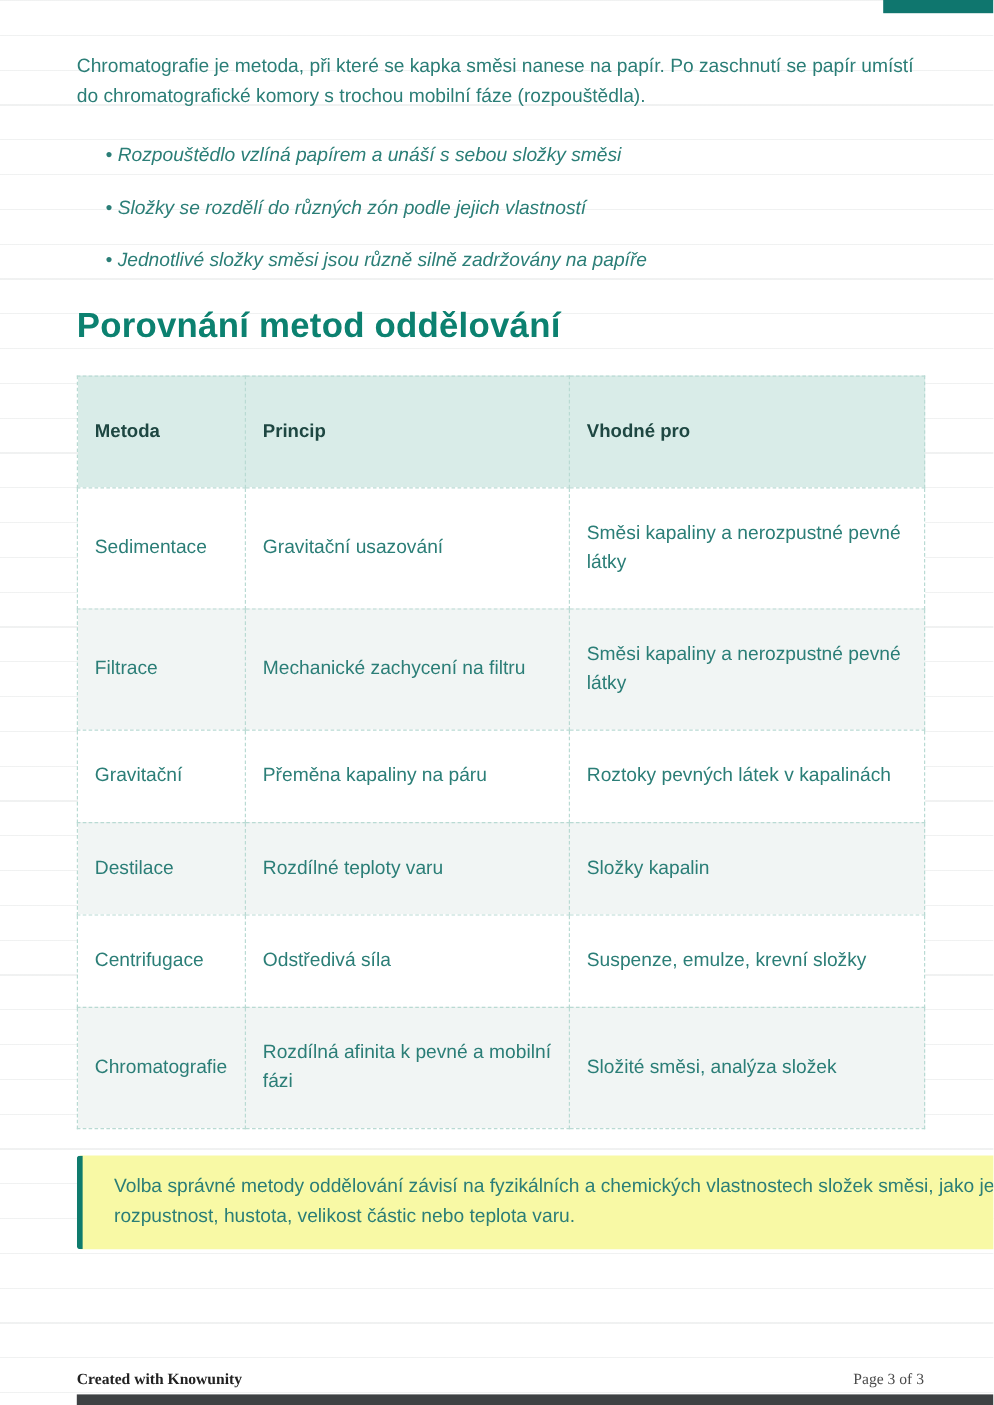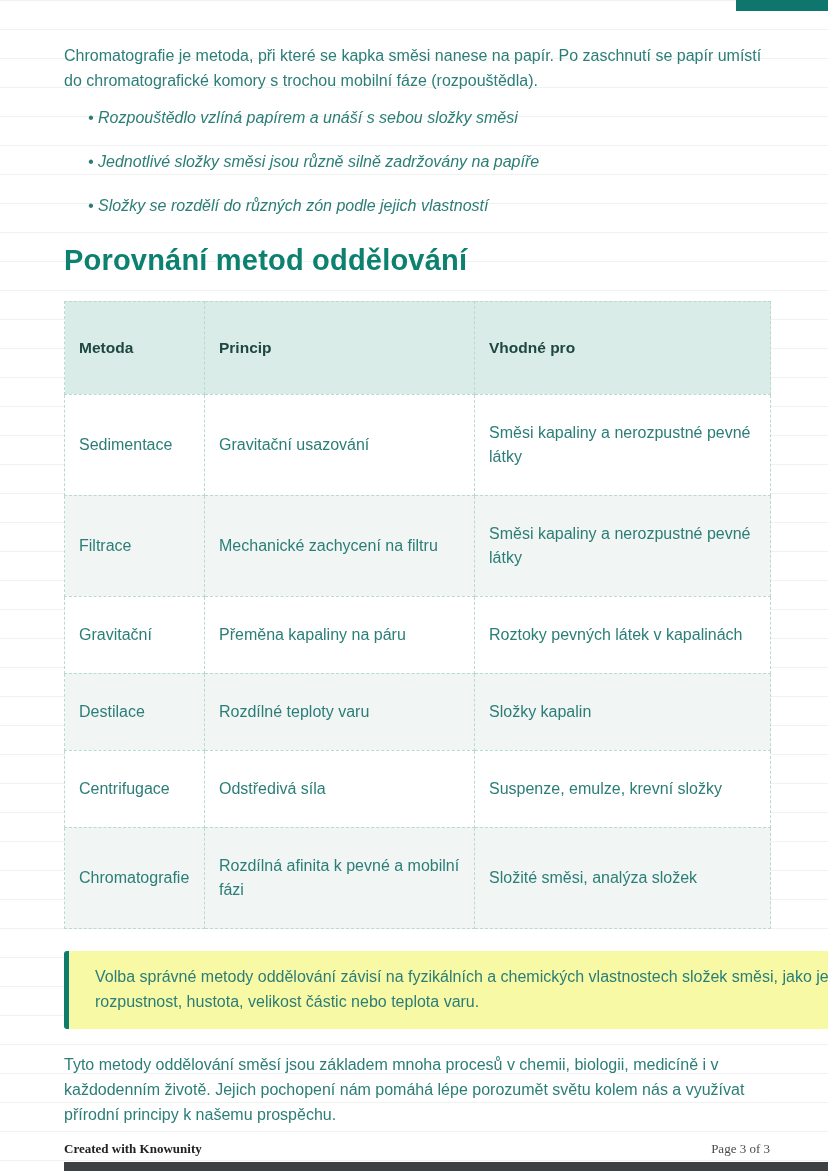--- a/index.html
+++ b/index.html
@@ -25,21 +25,21 @@
     background:#0f766e;
   }
   .content { padding:44px 58px 0 64px; }
 
   .para {
     color:#2b7e77;
     font-size:16px;
     line-height:1.56;
     margin:0;
   }
-  .intro { margin-bottom:12px; }
+  .intro { margin-bottom:24px; }
 
   ul.bullets { list-style:none; margin:0 0 6px 0; padding:0 0 0 24px; }
   ul.bullets li {
     color:#2b7e77;
     font-size:16px;
     line-height:1.5;
     margin-bottom:20px;
     font-style:italic;
   }
   ul.bullets li::before { content:"• "; }
@@ -118,22 +118,22 @@
 <div class="page">
 
   <div class="top-accent"></div>
 
   <div class="content">
 
     <p class="para intro">Chromatografie je metoda, při které se kapka směsi nanese na papír. Po zaschnutí se papír umístí do chromatografické komory s trochou mobilní fáze (rozpouštědla).</p>
 
     <ul class="bullets">
       <li>Rozpouštědlo vzlíná papírem a unáší s sebou složky směsi</li>
+      <li>Složky se rozdělí do různých zón podle jejich vlastností</li>
       <li>Jednotlivé složky směsi jsou různě silně zadržovány na papíře</li>
-      <li>Složky se rozdělí do různých zón podle jejich vlastností</li>
     </ul>
 
     <h1 class="heading">Porovnání metod oddělování</h1>
 
     <table class="compare-table">
       <colgroup>
           <col class="c1">
           <col class="c2">
           <col class="c3">
         </colgroup>
@@ -173,21 +173,20 @@
         <tr class="alt">
           <td>Chromatografie</td>
           <td>Rozdílná afinita k pevné a mobilní fázi</td>
           <td>Složité směsi, analýza složek</td>
         </tr>
       </tbody>
     </table>
 
     <div class="callout">Volba správné metody oddělování závisí na fyzikálních a chemických vlastnostech složek směsi, jako je rozpustnost, hustota, velikost částic nebo teplota varu.</div>
 
-    <p class="para closing">Tyto metody oddělování směsí jsou základem mnoha procesů v chemii, biologii, medicíně i v každodenním životě. Jejich pochopení nám pomáhá lépe porozumět světu kolem nás a využívat přírodní principy k našemu prospěchu.</p>
 
   </div>
 
   <div class="page-footer">
     <span class="footer-left">Created with Knowunity</span>
     <span class="footer-right">Page 3 of 3</span>
   </div>
 
   <div class="bottom-bar"></div>
 

